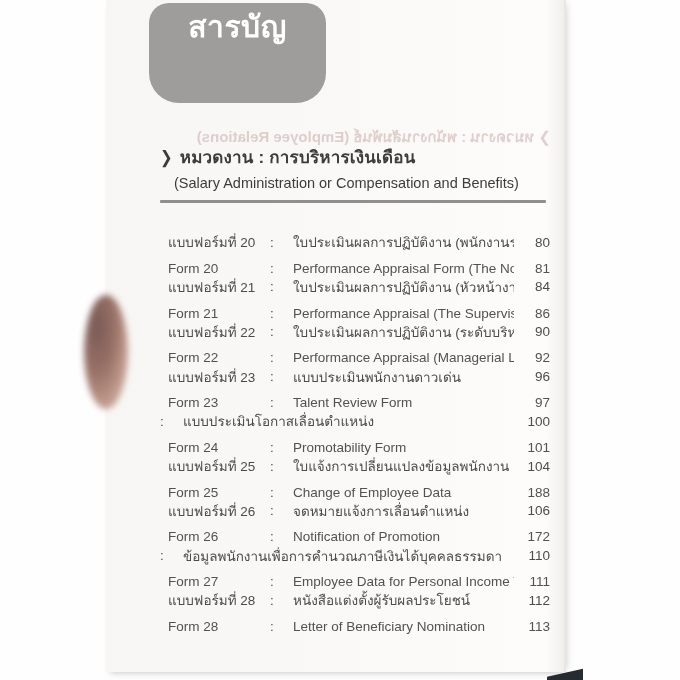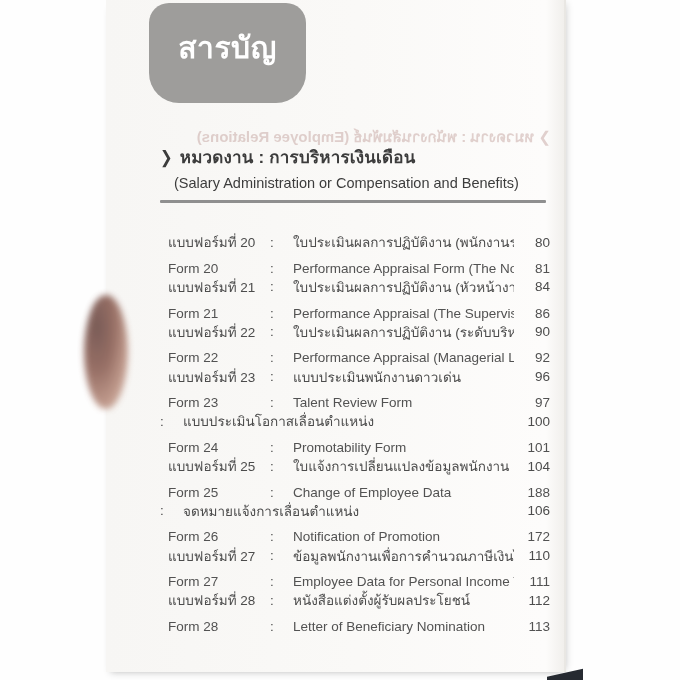--- a/index.html
+++ b/index.html
@@ -10,24 +10,24 @@
   }
   
   .page{
     position:absolute;left:106px;top:0;width:458px;height:672px;
     background:linear-gradient(to right,#f7f6f4 0%,#faf9f7 55%,#fdfcfb 96%,#f1efec 100%);
     border-right:2px solid #e9e7e3;
     box-shadow:4px 0 7px -3px rgba(0,0,0,.14), 0 5px 7px -4px rgba(0,0,0,.18);
   }
   
   .tab{
-    position:absolute;left:43px;top:3px;width:157px;height:100px;
+    position:absolute;left:43px;top:3px;width:177px;height:100px;
     background:#9e9d9b;
     border-radius:20px 20px 30px 30px;
-    display:flex;align-items:center;justify-content:center;
+    display:flex;align-items:flex-start;justify-content:center;
     padding-bottom:12px;box-sizing:border-box;
   }
   .tab .tab-text{
     color:#ffffff;font-size:30px;font-weight:bold;letter-spacing:.5px;
   }
   
   .ghost{
     position:absolute;left:54px;top:125px;width:391px;
     transform:scaleX(-1);
     text-align:left;
@@ -166,32 +166,32 @@
     <span class="cell-title">ใบแจ้งการเปลี่ยนแปลงข้อมูลพนักงาน</span>
     <span class="cell-page">104</span>
   </div>
         <div class="toc-row en">
     <span class="cell-form">Form 25</span>
     <span class="cell-colon">:</span>
     <span class="cell-title">Change of Employee Data</span>
     <span class="cell-page">188</span>
   </div>
         <div class="toc-row th">
+    <span class="cell-form">แบบฟอร์มที่ 26</span>
     <span class="cell-colon">:</span>
     <span class="cell-title">จดหมายแจ้งการเลื่อนตำแหน่ง</span>
     <span class="cell-page">106</span>
   </div>
         <div class="toc-row en">
     <span class="cell-form">Form 26</span>
     <span class="cell-colon">:</span>
     <span class="cell-title">Notification of Promotion</span>
     <span class="cell-page">172</span>
   </div>
         <div class="toc-row th">
-    <span class="cell-form">แบบฟอร์มที่ 27</span>
     <span class="cell-colon">:</span>
     <span class="cell-title">ข้อมูลพนักงานเพื่อการคำนวณภาษีเงินได้บุคคลธรรมดา</span>
     <span class="cell-page">110</span>
   </div>
         <div class="toc-row en">
     <span class="cell-form">Form 27</span>
     <span class="cell-colon">:</span>
     <span class="cell-title">Employee Data for Personal Income Tax Calculation</span>
     <span class="cell-page">111</span>
   </div>

